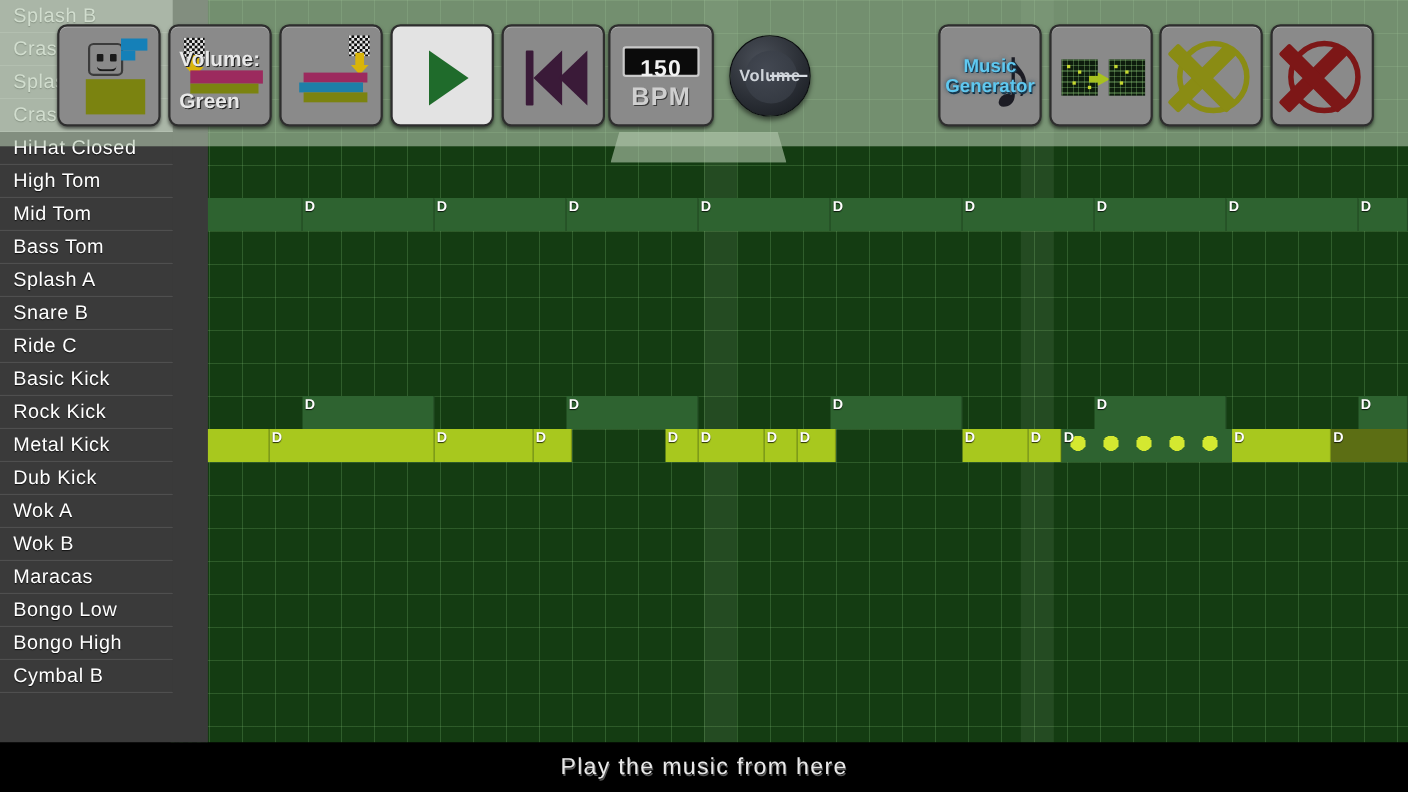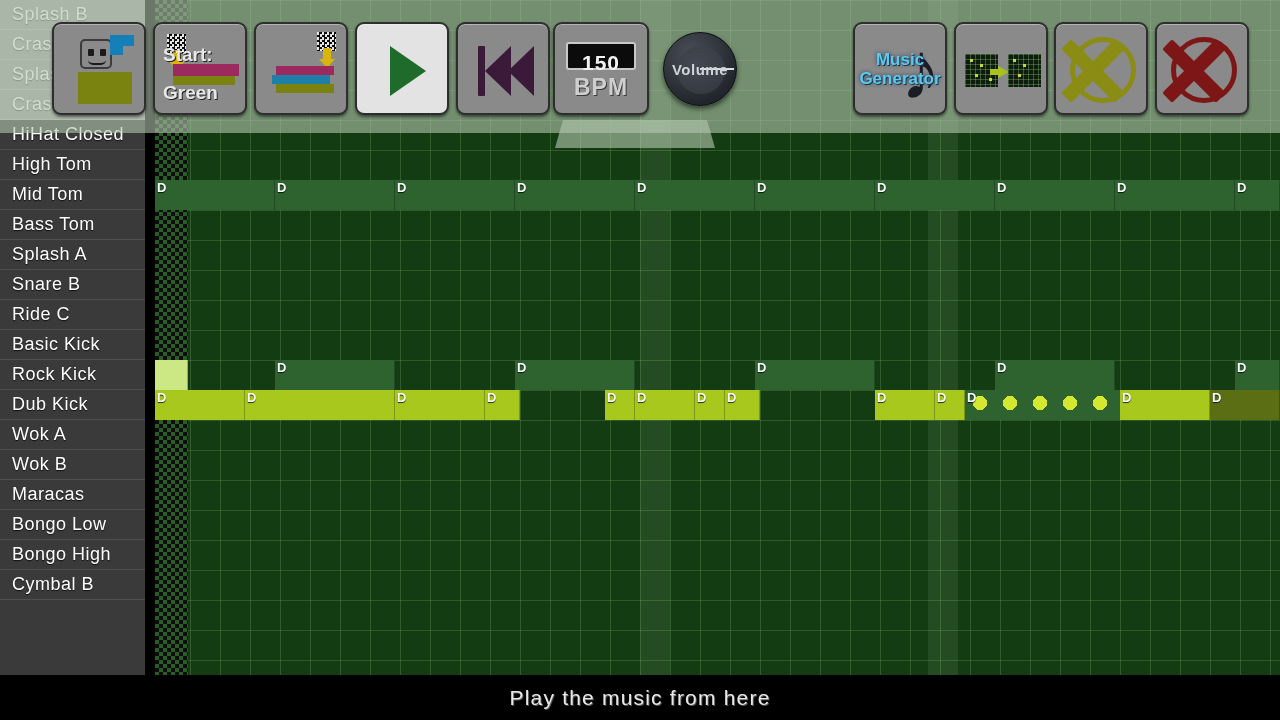--- a/index.html
+++ b/index.html
@@ -64,21 +64,21 @@
     position:absolute; top:0; height:100%;
     background:
       radial-gradient(circle at 15px 13px, #d4e830 0 7px, transparent 7px),
       #2e6330;
     background-size:30px 30px;
     background-repeat:repeat-x;
   }
 
   
   #sidebar {
-    position:absolute; left:0; top:0; width:145px; height:675px;
+    position:absolute; left:0; top:0; width:189px; height:675px;
     background:#3a3a3a; overflow:hidden;text-align:right;
   }
   .trk {
     position:relative; height:30px; width:157px;
     border-bottom:1px solid #4f4f4f;
     background:#3a3a3a;
     display:flex; align-items:center;
   }
   .trk.light { background:#9d9d9d; border-bottom:1px solid #b4b4b4; }
   .trk span {
@@ -375,20 +375,23 @@
       <div class="trk">
         <span>Ride C</span>
       </div>
       <div class="trk">
         <span>Basic Kick</span>
       </div>
       <div class="trk">
         <span>Rock Kick</span>
       </div>
       <div class="trk">
+        <span>Metal Kick</span>
+      </div>
+      <div class="trk">
         <span>Dub Kick</span>
       </div>
       <div class="trk">
         <span>Wok A</span>
       </div>
       <div class="trk">
         <span>Wok B</span>
       </div>
       <div class="trk">
         <span>Maracas</span>
@@ -420,21 +423,21 @@
       <div class="body-block"></div>
     </div>
 
     <div class="tbtn" style="left:153px">
       <div class="chk" style="left:12px; top:10px"></div>
       <div class="arrow-shape" style="left:18px; top:26px"></div>
       <div class="arrow-head" style="left:14px; top:37px"></div>
       <div class="sg-bar1"></div>
       <div class="sg-bar2"></div>
       <div class="sg-text">
-        <div>Start:</div>
+        <div>Volume:</div>
         <div style="margin-top:16px">Green</div>
       </div>
     </div>
 
     <div class="tbtn" style="left:254px">
       <div class="chk" style="left:61px; top:8px"></div>
       <div class="arrow-shape" style="left:67px; top:24px"></div>
       <div class="arrow-head" style="left:63px; top:35px"></div>
       <div class="sb" style="left:20px; top:42px; width:58px; background:#9c2a5e;"></div>
       <div class="sb" style="left:16px; top:51px; width:58px; background:#1e7fa8;"></div>

